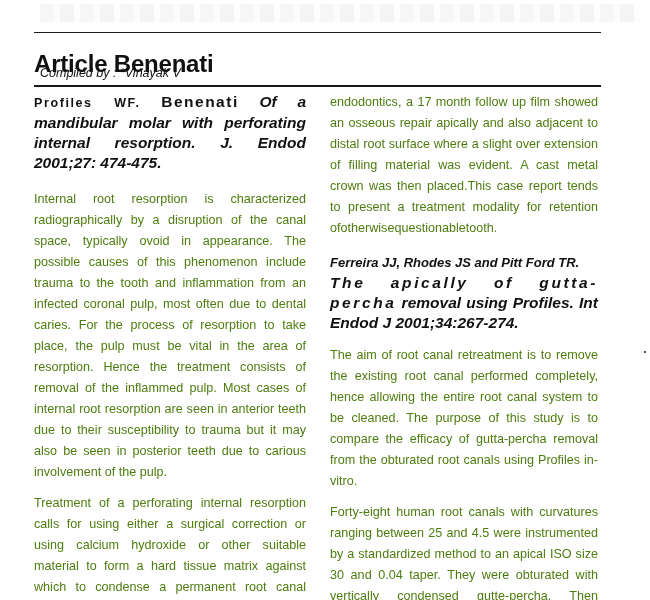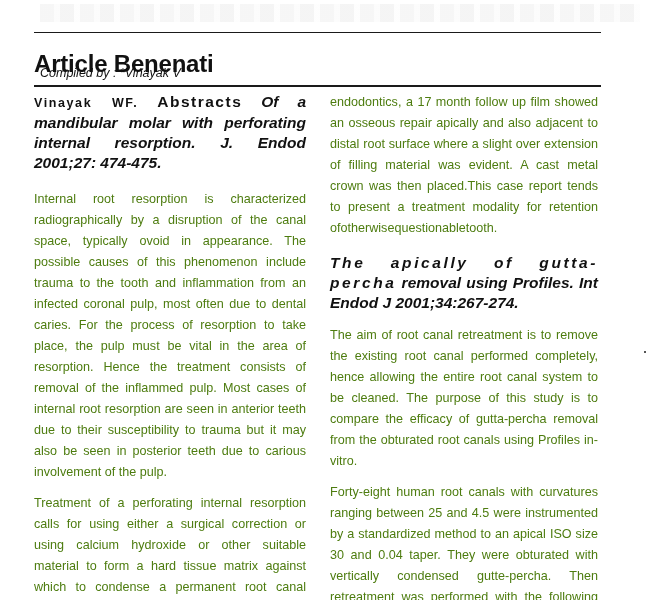--- a/index.html
+++ b/index.html
@@ -33,31 +33,32 @@
 <body>
 
 <div class="ghost"></div>
 <div class="rule top"></div>
 <h1 class="page-title">Article Benenati</h1>
 <div class="compiled">Compiled by : *Vinayak V</div>
 <div class="rule bottom"></div>
 
 <div class="col left">
   <div class="cite">
-    <span class="auth">Vinayak WF.</span>
-    <span class="tstart">Abstracts</span><span> Of a mandibular molar with perforating internal resorption.</span><span> J. Endod 2001;27: 474-475.</span>
+    <span class="auth">Profiles WF.</span>
+    <span class="tstart">Benenati</span><span> Of a mandibular molar with perforating internal resorption.</span><span> J. Endod 2001;27: 474-475.</span>
   </div>
   <p class="body first">Internal root resorption is characterized radiographically by a disruption of the canal space, typically ovoid in appearance. The possible causes of this phenomenon include trauma to the tooth and inflammation from an infected coronal pulp, most often due to dental caries. For the process of resorption to take place, the pulp must be vital in the area of resorption. Hence the treatment consists of removal of the inflammed pulp. Most cases of internal root resorption are seen in anterior teeth due to their susceptibility to trauma but it may also be seen in posterior teeth due to carious involvement of the pulp.</p>
   <p class="body">Treatment of a perforating internal resorption calls for using either a surgical correction or using calcium hydroxide or other suitable material to form a hard tissue matrix against which to condense a permanent root canal filling. The latter is' often preferred as some defects may be difficult to access surgically because of their location.</p>
   <p class="body">A case report of a 33 year old patient is presented in which a previous partial root canal treatment on a mandibular molar developed</p>
 </div>
 
 <div class="col right">
   <p class="body">endodontics, a 17 month follow up film showed an osseous repair apically and also adjacent to distal root surface where a slight over extension of filling material was evident. A cast metal crown was then placed.This case report tends to present a treatment modality for retention ofotherwisequestionabletooth.</p>
   <div class="cite cite2">
+    <span class="auth">Ferreira JJ, Rhodes JS and Pitt Ford TR.</span>
     <span class="t1">The apically of gutta-percha</span>
     <span>removal using Profiles. Int Endod J 2001;34:267-274.</span>
   </div>
   <p class="body">The aim of root canal retreatment is to remove the existing root canal performed completely, hence allowing the entire root canal system to be cleaned. The purpose of this study is to compare the efficacy of gutta-percha removal from the obturated root canals using Profiles in-vitro.</p>
   <p class="body">Forty-eight human root canals with curvatures ranging between 25 and 4.5 were instrumented by a standardized method to an apical ISO size 30 and 0.04 taper. They were obturated with vertically condensed gutte-percha. Then retreatment was performed with the following technique; K-flexofiles with chloroform, Hedstrom files with chloroform, Profiles 0.04 taper with chloroform, Profiles 0.04 taper alone. A microfocal macroradiographic technique was used to evaluate the amount of debris</p>
 </div>
 
 <div class="speck"></div>
 
 </body></html>

